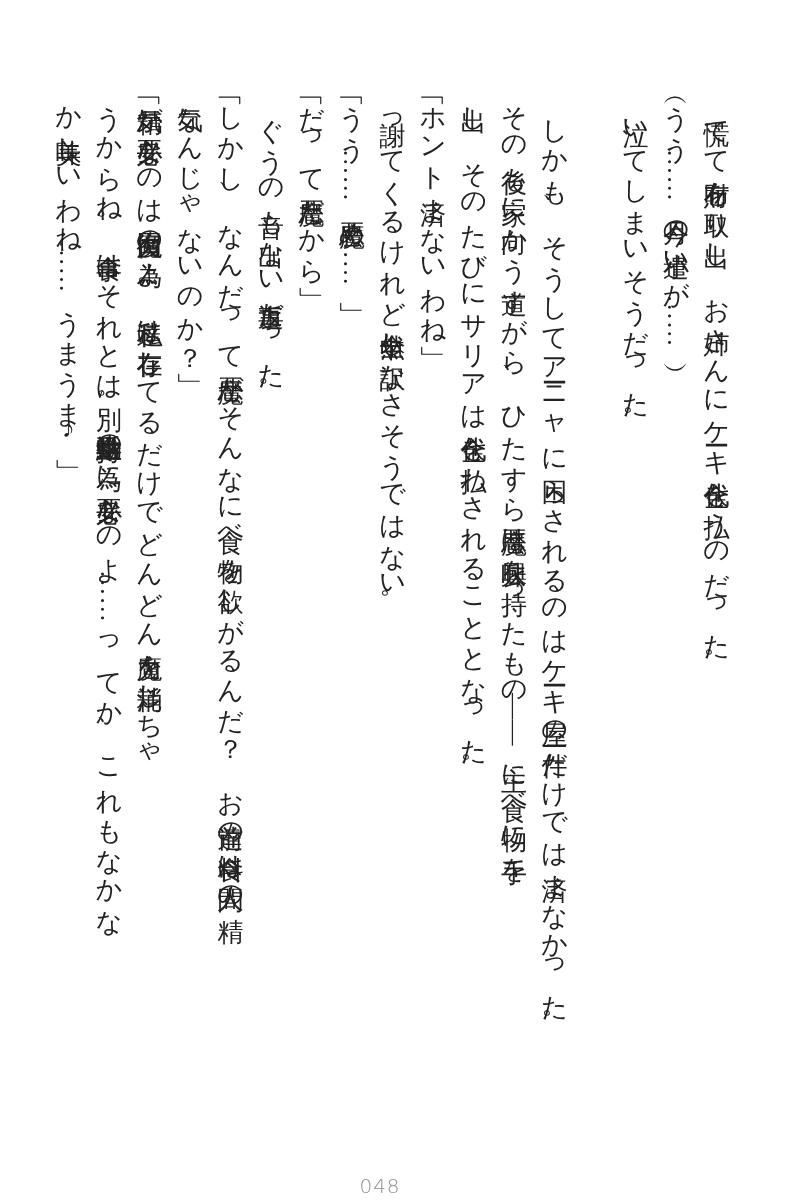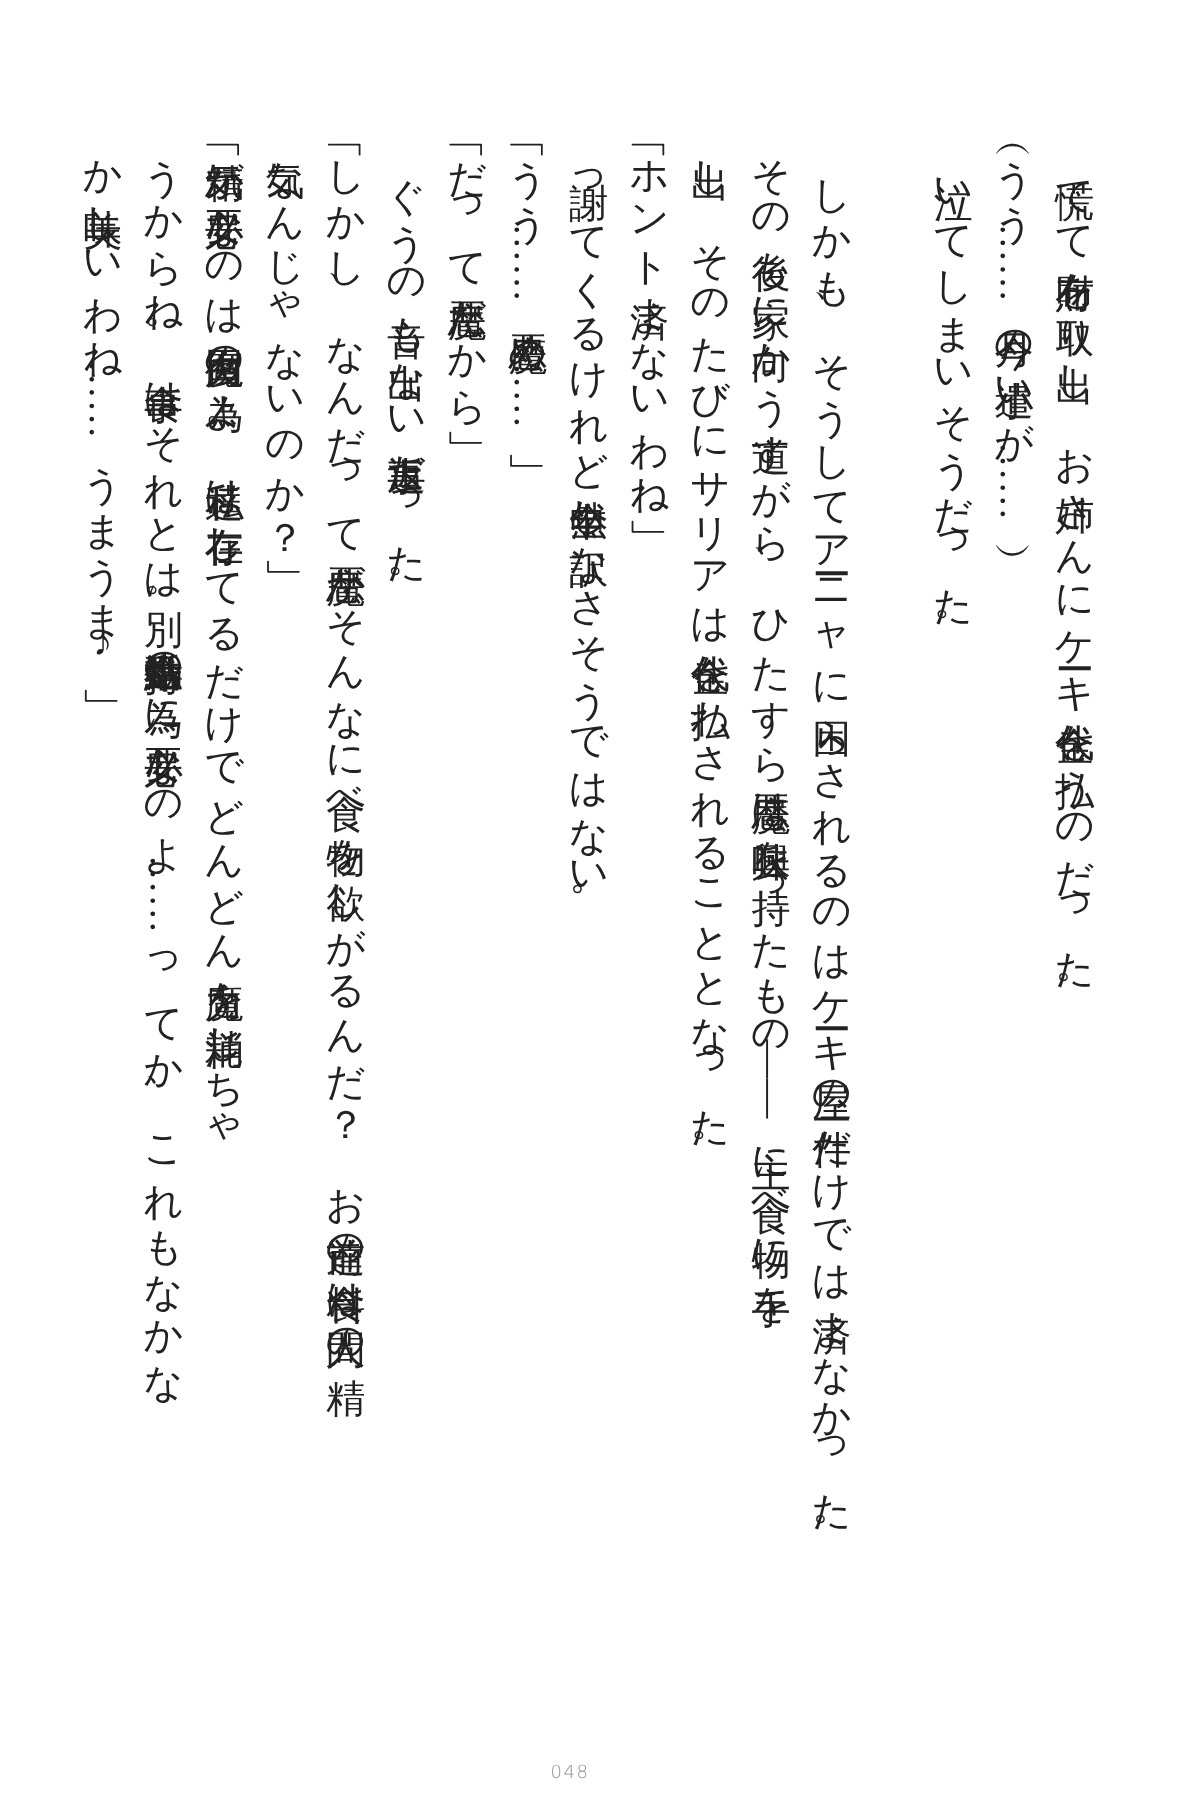--- a/index.html
+++ b/index.html
@@ -34,21 +34,21 @@
   .line.indent {
     text-indent: 13px;
   }
   .page-number {
     position: absolute;
     top: 1174px;
     left: 330px;
     width: 100px;
     text-align: center;
     font-family: "DejaVu Sans", "Liberation Sans", sans-serif;
-    font-size: 12px;
+    font-size: 20px;
     font-weight: 300;
     letter-spacing: 1px;
     color: #8f8f8f;
   }
 </style>
 </head>
 <body>
 
 <div class="page">
   <div class="text-block">

